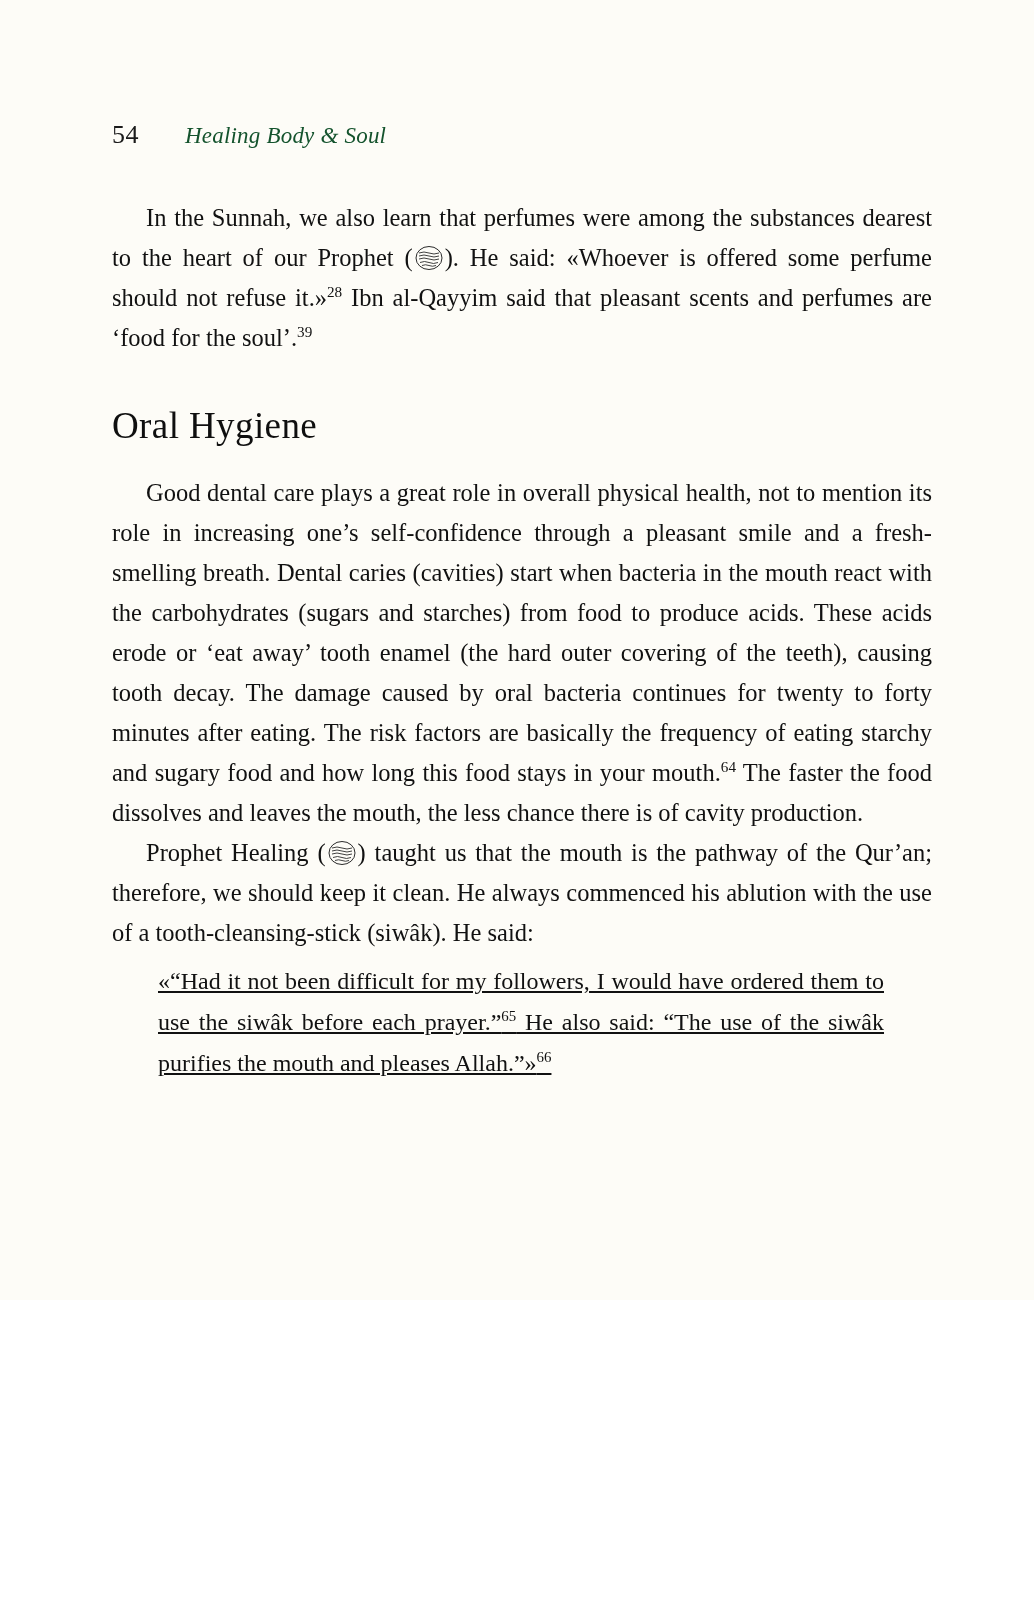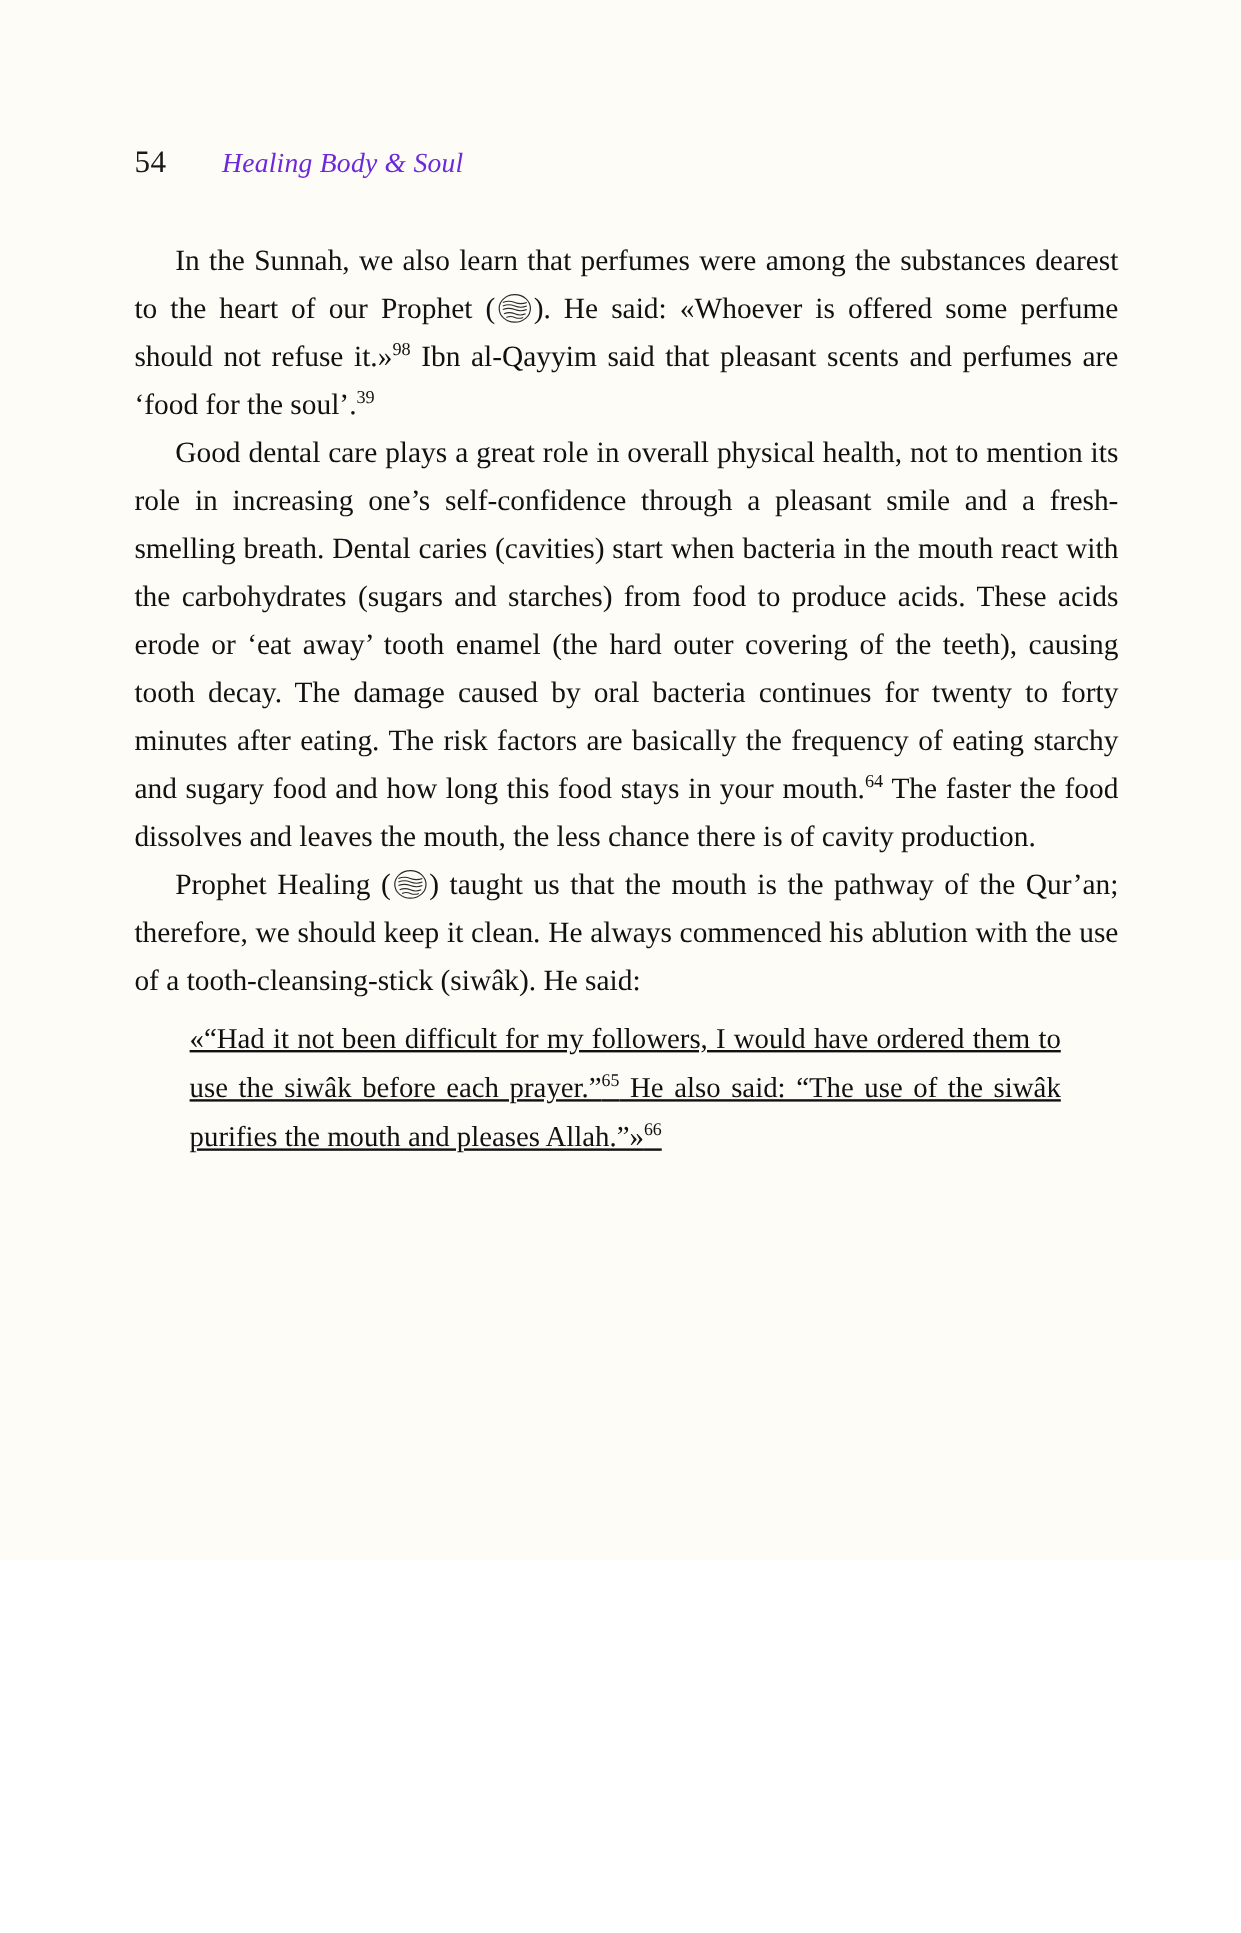--- a/index.html
+++ b/index.html
@@ -37,21 +37,21 @@
     margin-bottom: 48px;
   }
   .folio {
     font-size: 26px;
     letter-spacing: 0.5px;
     color: #1a1a1a;
   }
   .running-head {
     font-size: 23px;
     font-style: italic;
-    color: #6d28d9;
+    color: #14532d;
     letter-spacing: 0.2px;
   }
   p {
     margin: 0 0 0 0;
     font-size: 24.5px;
     line-height: 40px;
     text-align: justify;
     text-justify: inter-word;
     color: #111111;
     hyphens: none;
@@ -110,23 +110,24 @@
     <div class="para-block">
       <p class="indent"><span>In the Sunnah, we also learn that perfumes were among the substances dearest to the heart of our Prophet (</span><span class="pbuh"><svg width="30" height="26" viewBox="0 0 30 26" xmlns="http://www.w3.org/2000/svg">
               <ellipse cx="15" cy="13" rx="13" ry="11.5" fill="none" stroke="#2b2b2b" stroke-width="1"></ellipse>
               <g stroke="#2b2b2b" stroke-width="0.9" fill="none">
                 <path d="M5 8 q5 -2 10 0 q5 2 10 0"></path>
                 <path d="M5 11 q5 -2 10 0 q5 2 10 0"></path>
                 <path d="M5 14 q5 -2 10 0 q5 2 10 0"></path>
                 <path d="M6 17.5 q4.5 -2 9 0 q4.5 2 9 0"></path>
                 <path d="M8 20.5 q3.5 -1.5 7 0 q3.5 1.5 7 0"></path>
               </g>
-            </svg></span><span>). He said: «Whoever is offered some perfume should not refuse it.»</span><sup>98</sup><span> Ibn al-Qayyim said that pleasant scents and perfumes are ‘food for the soul’.</span><sup>39</sup></p>
+            </svg></span><span>). He said: «Whoever is offered some perfume should not refuse it.»</span><sup>28</sup><span> Ibn al-Qayyim said that pleasant scents and perfumes are ‘food for the soul’.</span><sup>39</sup></p>
     </div>
 
+    <h2 class="section-title">Oral Hygiene</h2>
 
     <div class="para-block">
       <p class="indent"><span>Good dental care plays a great role in overall physical health, not to mention its role in increasing one’s self-confidence through a pleasant smile and a fresh-smelling breath. Dental caries (cavities) start when bacteria in the mouth react with the carbohydrates (sugars and starches) from food to produce acids. These acids erode or ‘eat away’ tooth enamel (the hard outer covering of the teeth), causing tooth decay. The damage caused by oral bacteria continues for twenty to forty minutes after eating. The risk factors are basically the frequency of eating starchy and sugary food and how long this food stays in your mouth.</span><sup>64</sup><span> The faster the food dissolves and leaves the mouth, the less chance there is of cavity production.</span></p>
     </div>
 
     <div class="para-block">
       <p class="indent"><span>Prophet Healing (</span><span class="pbuh"><svg width="30" height="26" viewBox="0 0 30 26" xmlns="http://www.w3.org/2000/svg">
               <ellipse cx="15" cy="13" rx="13" ry="11.5" fill="none" stroke="#2b2b2b" stroke-width="1"></ellipse>
               <g stroke="#2b2b2b" stroke-width="0.9" fill="none">
                 <path d="M5 8 q5 -2 10 0 q5 2 10 0"></path>

